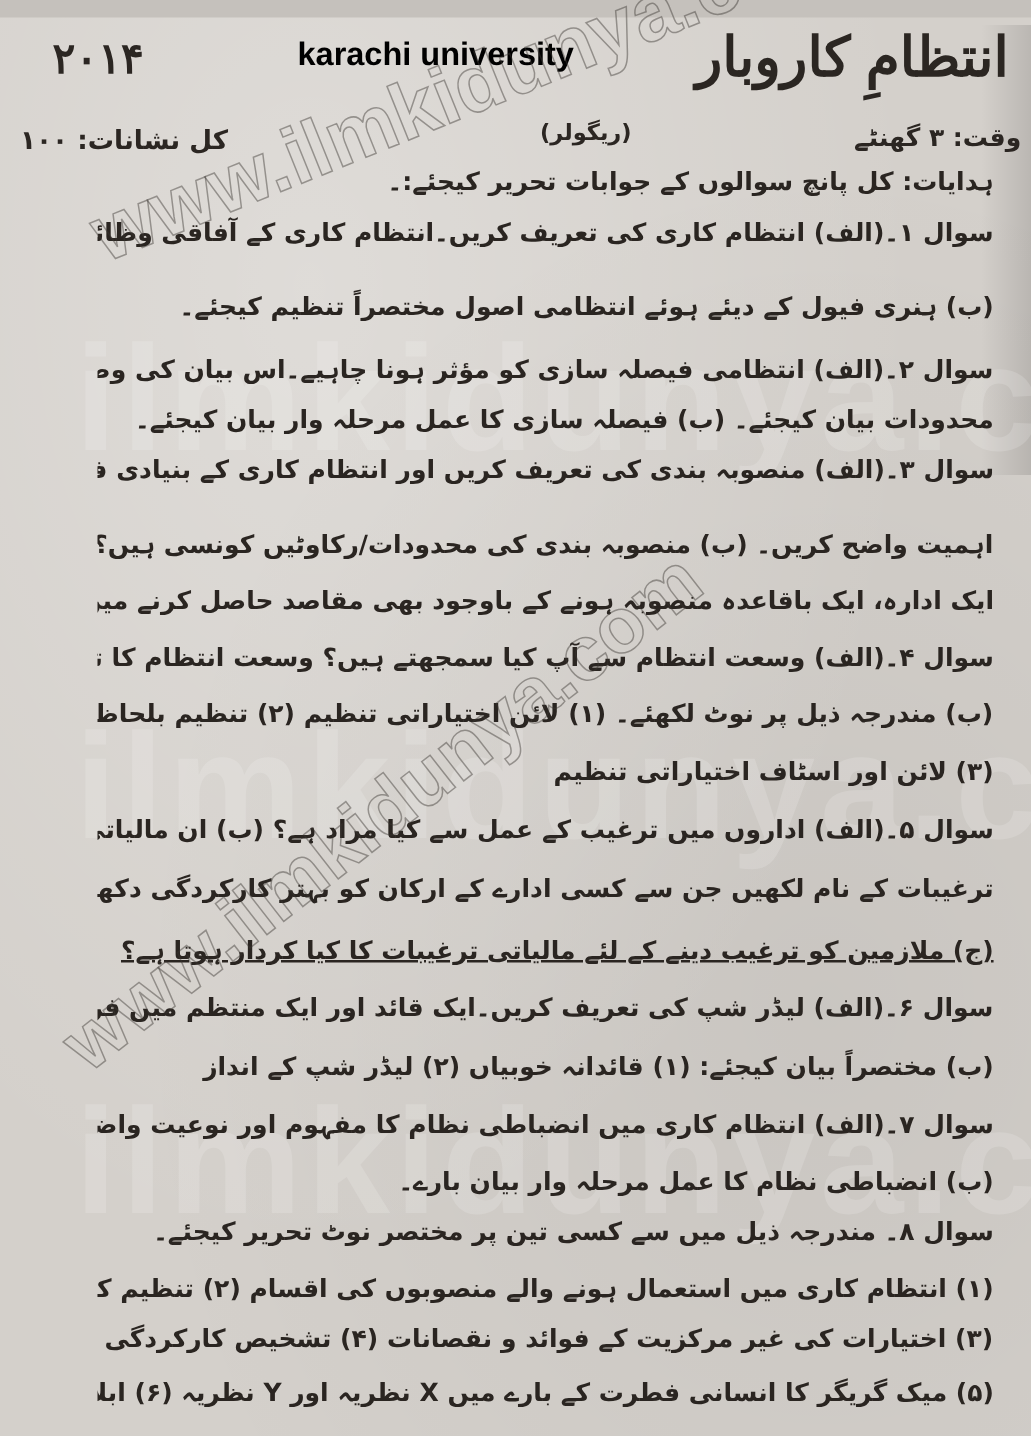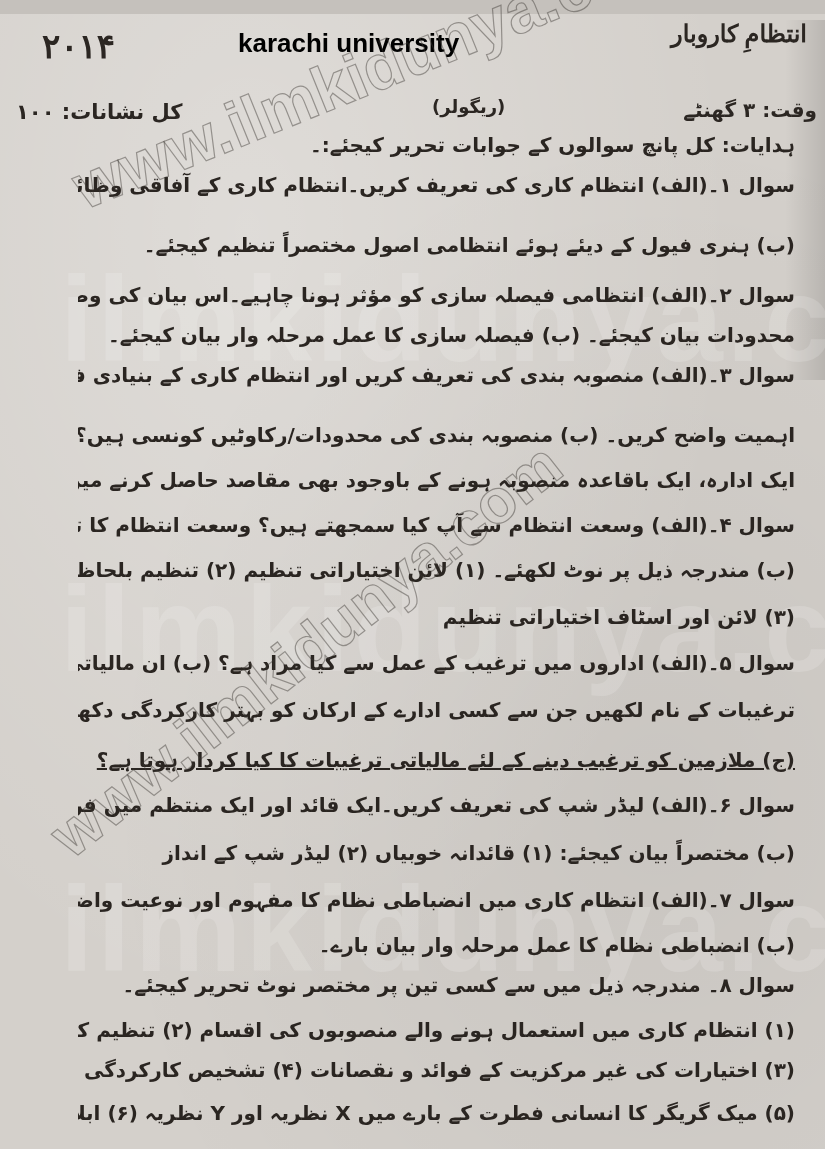--- a/index.html
+++ b/index.html
@@ -29,21 +29,21 @@
     position: absolute; left: 42px; top: 6px;
     font-family: "DejaVu Serif", serif; font-weight: bold; font-size: 34px; color: #2b2622;
     letter-spacing: 1px;
   }
   .uni {
     position: absolute; left: 238px; top: 8px;
     font-family: "Liberation Sans", sans-serif; font-weight: bold; font-size: 26px; color: #000;
   }
   .subject {
     position: absolute; right: 18px; top: 0px; direction: rtl;
-    font-family: Liberation Serif, serif; font-weight: bold; font-size: 24px; color: #2b2622;
+    font-family: Liberation Sans, sans-serif; font-weight: bold; font-size: 44px; color: #2b2622;
   }
   .marks {
     position: absolute; left: 16px; top: 80px; direction: rtl;
     font-size: 21px; font-weight: bold; color: #2b2622;
   }
   .type {
     position: absolute; left: 400px; top: 76px; direction: rtl;
     font-size: 18px; font-weight: bold; color: #2b2622; margin-left: 32px;
   }
   .time {

